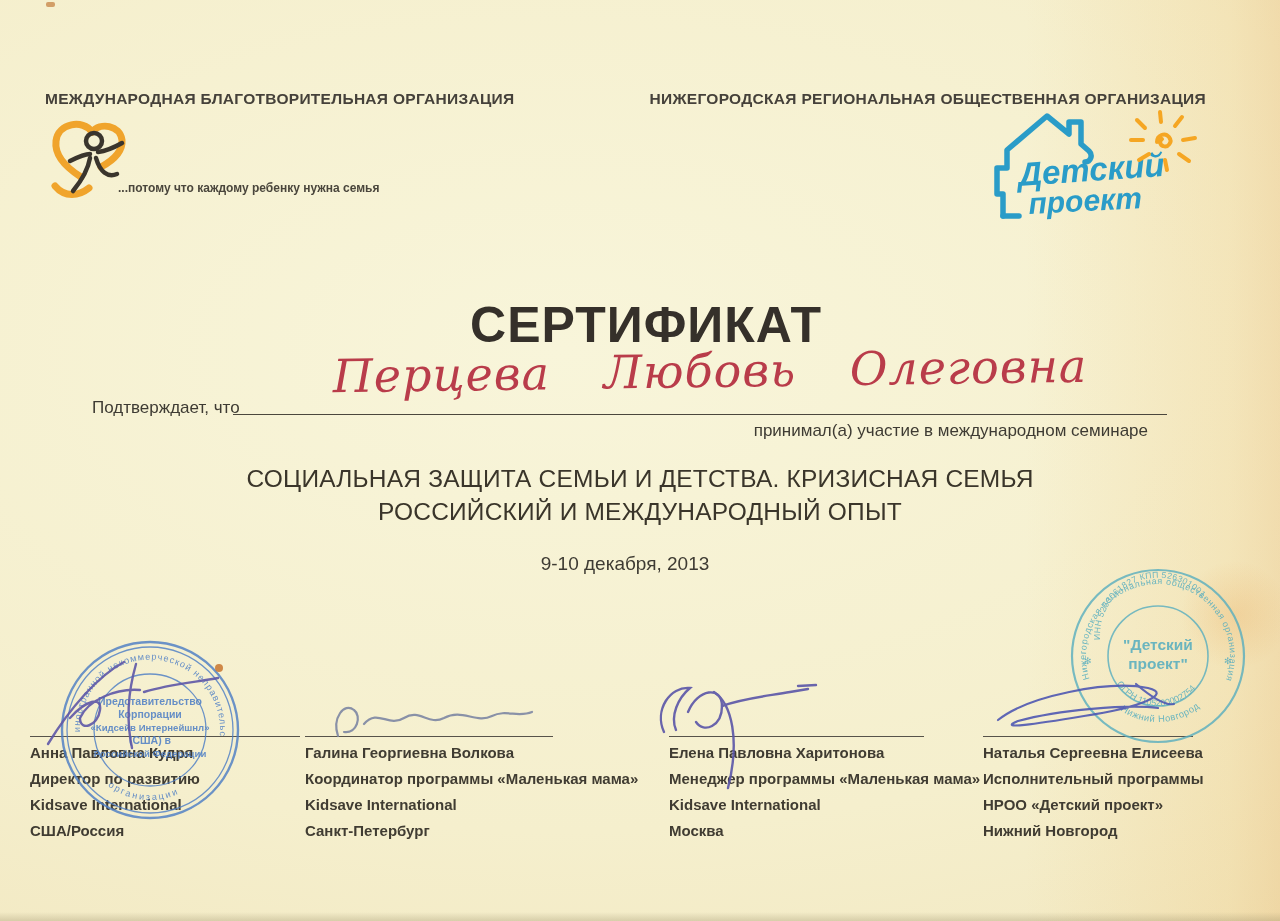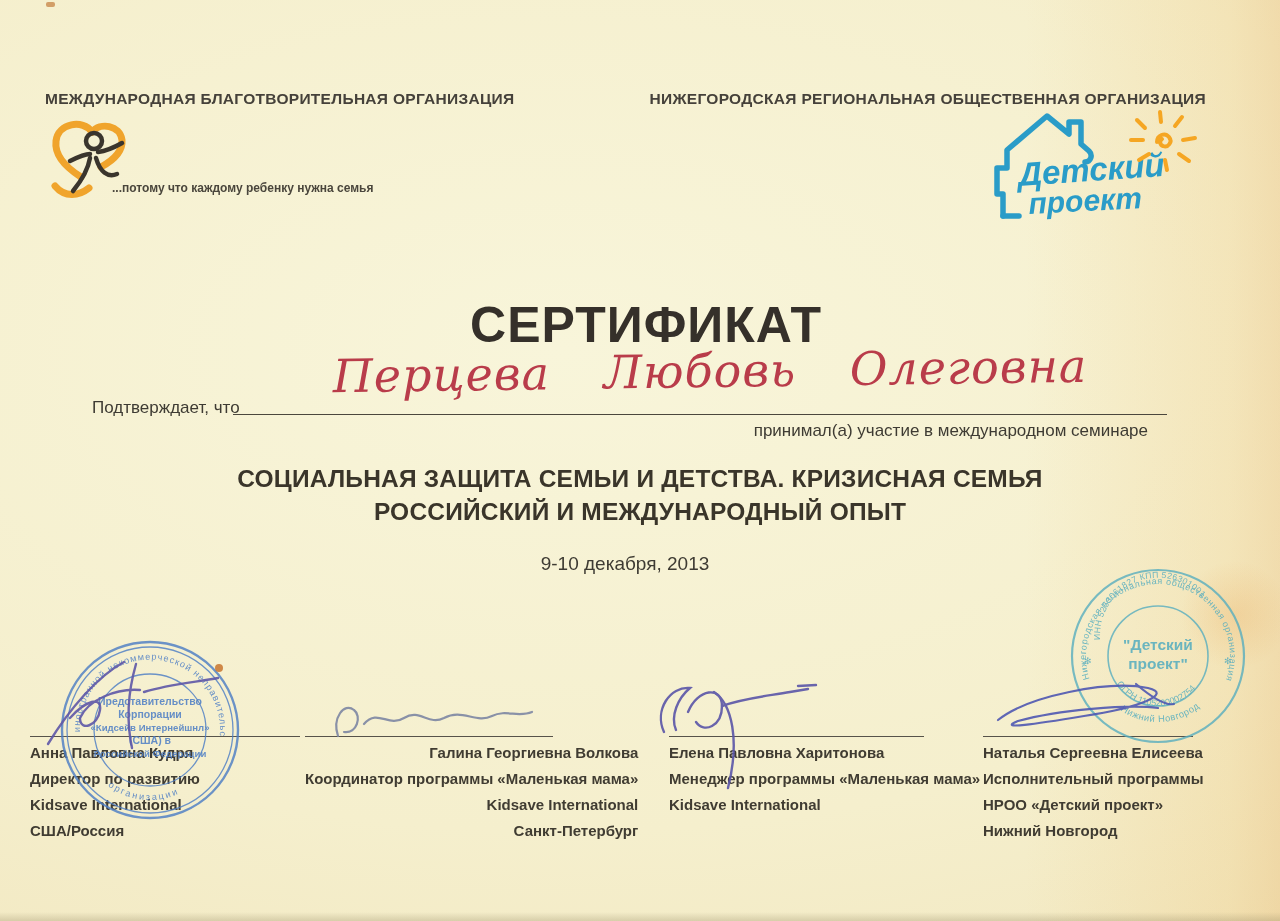--- a/index.html
+++ b/index.html
@@ -17,32 +17,32 @@
       linear-gradient(to right, rgba(236,186,98,0) 80%, rgba(233,170,70,.16) 96%, rgba(225,150,55,.22) 100%),
       radial-gradient(130% 95% at 44% 38%, #f8f5da 0%, #f5efcd 55%, #f2e8c1 82%, #eedfb3 100%);
   }
   .abs{position:absolute;}
   
   .org-head{font-size:15.5px; font-weight:600; letter-spacing:.3px; color:#45413a; white-space:nowrap;}
   .org-left{left:45px; top:90px;}
   .org-right{right:74px; top:90px;}
   .kidsave-word{left:146px; top:135px; font-size:34px; font-weight:bold; letter-spacing:6px; color:#39352c; white-space:nowrap;}
   .kidsave-reg{font-size:13px; font-weight:bold; vertical-align:18px; letter-spacing:0;}
-  .kidsave-tag{left:112px; top:181px; font-size:12px; font-weight:bold; color:#4a463c; white-space:nowrap;}
+  .kidsave-tag{left:118px; top:181px; font-size:12px; font-weight:bold; color:#4a463c; white-space:nowrap;}
   
   .title{left:0; top:296px; width:1292px; text-align:center; font-size:50px; font-weight:bold; letter-spacing:1px; color:var(--title-ink);}
   .hand-name{
     left:250px; right:110px; top:344px; text-align:center; z-index:4;
     font-family:"DejaVu Serif", serif; font-style:italic; font-size:46px;
     color:var(--red); word-spacing:38px; letter-spacing:1px; transform:rotate(-.8deg);
   }
   .confirm-label{left:92px; top:398px; font-size:17px; color:#3e3b33;}
   .name-rule{left:233px; top:414px; width:934px; border-bottom:1.6px solid var(--line); height:0;}
   .participation{left:0; top:421px; width:1148px; text-align:right; font-size:17px; color:#3e3b33;}
-  .seminar{left:0; top:462px; width:1280px; text-align:center; font-size:24.5px; font-weight:bold; line-height:33px; color:#3a352a; letter-spacing:.2px;}
+  .seminar{left:0; top:462px; width:1280px; text-align:center; font-size:24.5px; font-weight:normal; line-height:33px; color:#3a352a; letter-spacing:.2px;}
   .date-line{left:0; top:553px; width:1250px; text-align:center; font-size:19px; color:#3e3b33;}
   
   .sig-col{position:absolute; top:736px; white-space:nowrap; z-index:4;}
   .sig-rule{border-top:1.6px solid #57534a; height:0;}
   .sig-col p{margin:5px 0 0 0; font-size:15px; line-height:21px; font-weight:600; color:#403c32;}
   
   .stamp{z-index:5; pointer-events:none;}
   .sig-svg{z-index:6; pointer-events:none;}
   svg text{font-family:"Liberation Sans", sans-serif;}
   .stamp-serif{font-family:"Liberation Serif", serif;}
@@ -114,32 +114,33 @@
   </div>
   <div class="abs date-line">9-10 декабря, 2013</div>
 
   <div class="sig-col" style="left:30px;">
     <div class="sig-rule" style="width:270px;"></div>
     <p>Анна Павловна Кудря</p>
     <p>Директор по развитию</p>
     <p>Kidsave International</p>
     <p>США/Россия</p>
   </div>
-  <div class="sig-col" style="left:305px;text-align:right;">
+  <div class="sig-col" style="left:305px;">
     <div class="sig-rule" style="width:248px;"></div>
     <p>Галина Георгиевна Волкова</p>
     <p>Координатор программы «Маленькая мама»</p>
     <p>Kidsave International</p>
     <p>Санкт-Петербург</p>
   </div>
   <div class="sig-col" style="left:669px;">
     <div class="sig-rule" style="width:255px;"></div>
     <p>Елена Павловна Харитонова</p>
     <p>Менеджер программы «Маленькая мама»</p>
     <p>Kidsave International</p>
+    <p>Москва</p>
   </div>
   <div class="sig-col" style="left:983px;">
     <div class="sig-rule" style="width:210px;"></div>
     <p>Наталья Сергеевна Елисеева</p>
     <p>Исполнительный программы</p>
     <p>НРОО «Детский проект»</p>
     <p>Нижний Новгород</p>
   </div>
 
   <svg class="abs sig-svg" style="left:40px; top:648px;" width="220" height="120" viewBox="0 0 220 120">

